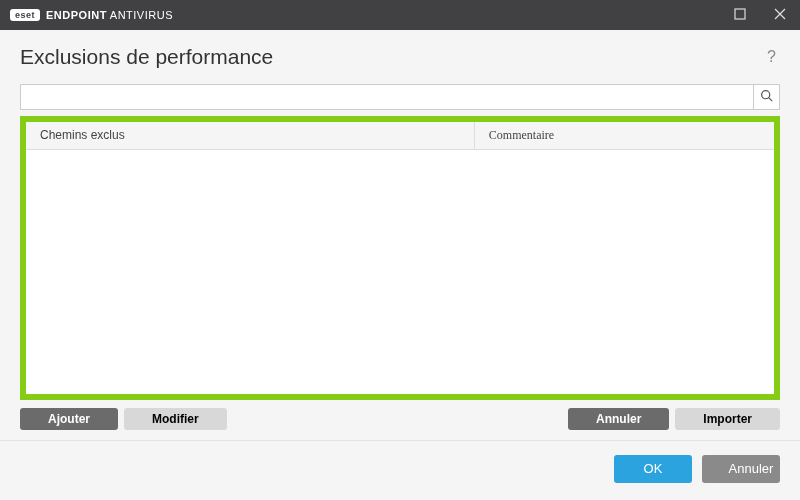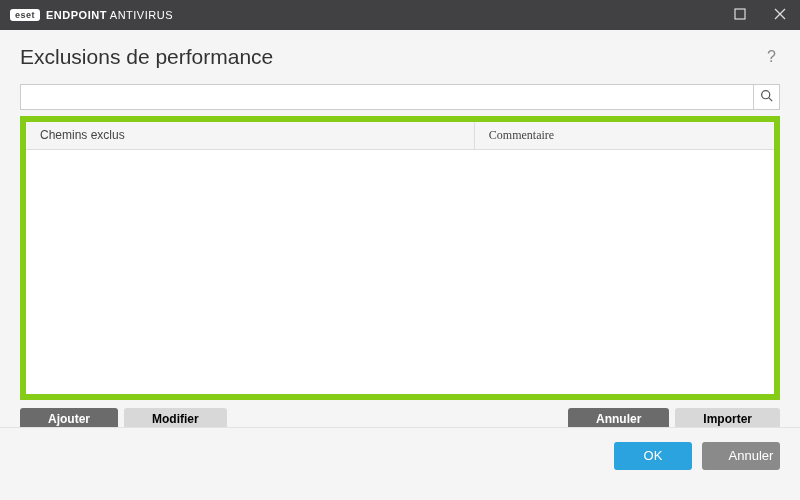--- a/index.html
+++ b/index.html
@@ -49,21 +49,21 @@
     display: flex; gap: 6px; margin-top: 8px; padding-bottom: 8px;
   }
   .toolbar-spacer { flex: 1; }
   .btn {
     border: none; border-radius: 3px; padding: 4px 28px; font-size: 12px;
     font-weight: 600; cursor: pointer; color: #fff;
   }
   .btn-dark { background: #6b6b6b; }
   .btn-disabled { background: #d8d8d8; color: #000000; cursor: default; }
   .footer {
-    position: absolute; bottom: 17px; left: 0; right: 0; height: 56px;
+    position: absolute; bottom: 4px; left: 0; right: 0; height: 56px;
     display: flex; align-items: center; justify-content: flex-end; gap: 10px;
     padding: 0 20px; border-top: 1px solid #e2e2e2; background: #f5f5f5;
   }
   .footer-btn {
     min-width: 78px; height: 28px; border: none; border-radius: 3px; font-size: 13px;
     cursor: pointer; color: #fff;
   }
   .btn-primary { background: #2aa3df; }
   .btn-secondary { background: #8a8a8a; padding-left: 20px; }
 </style>

